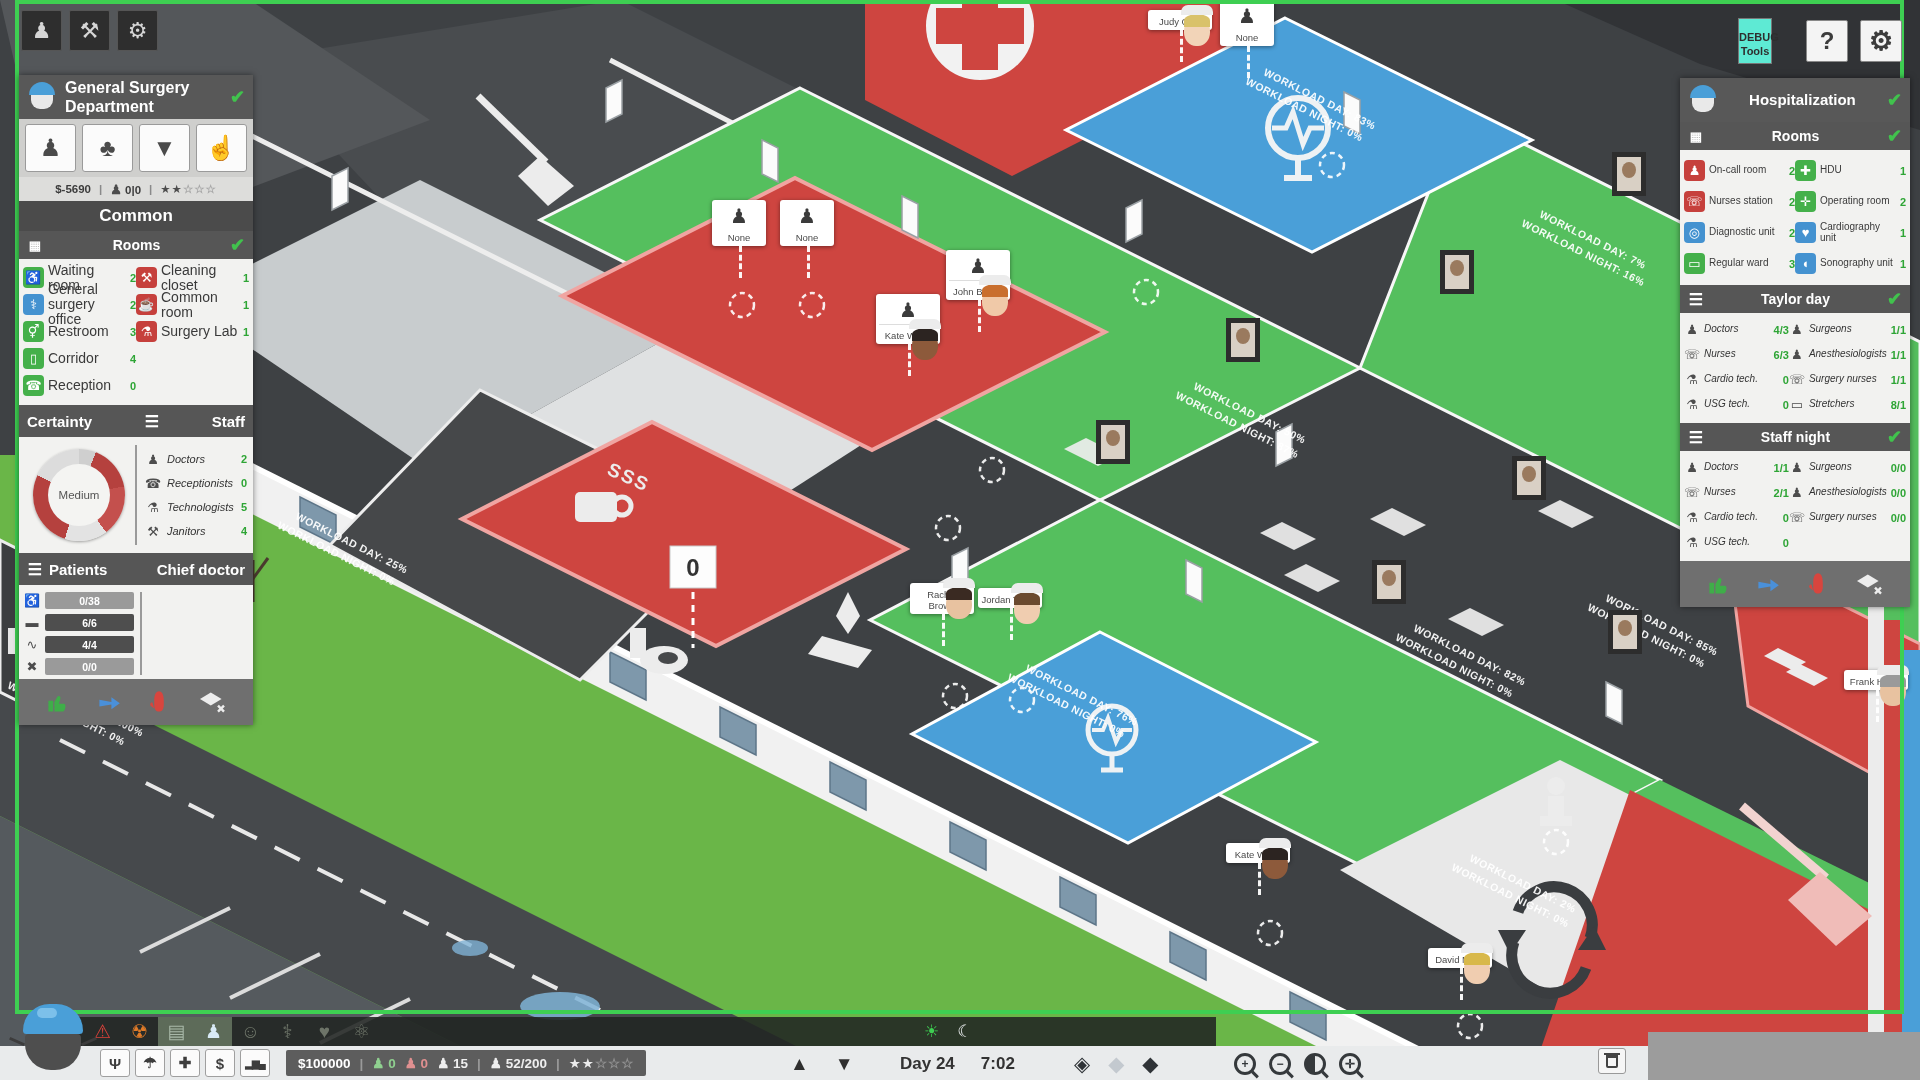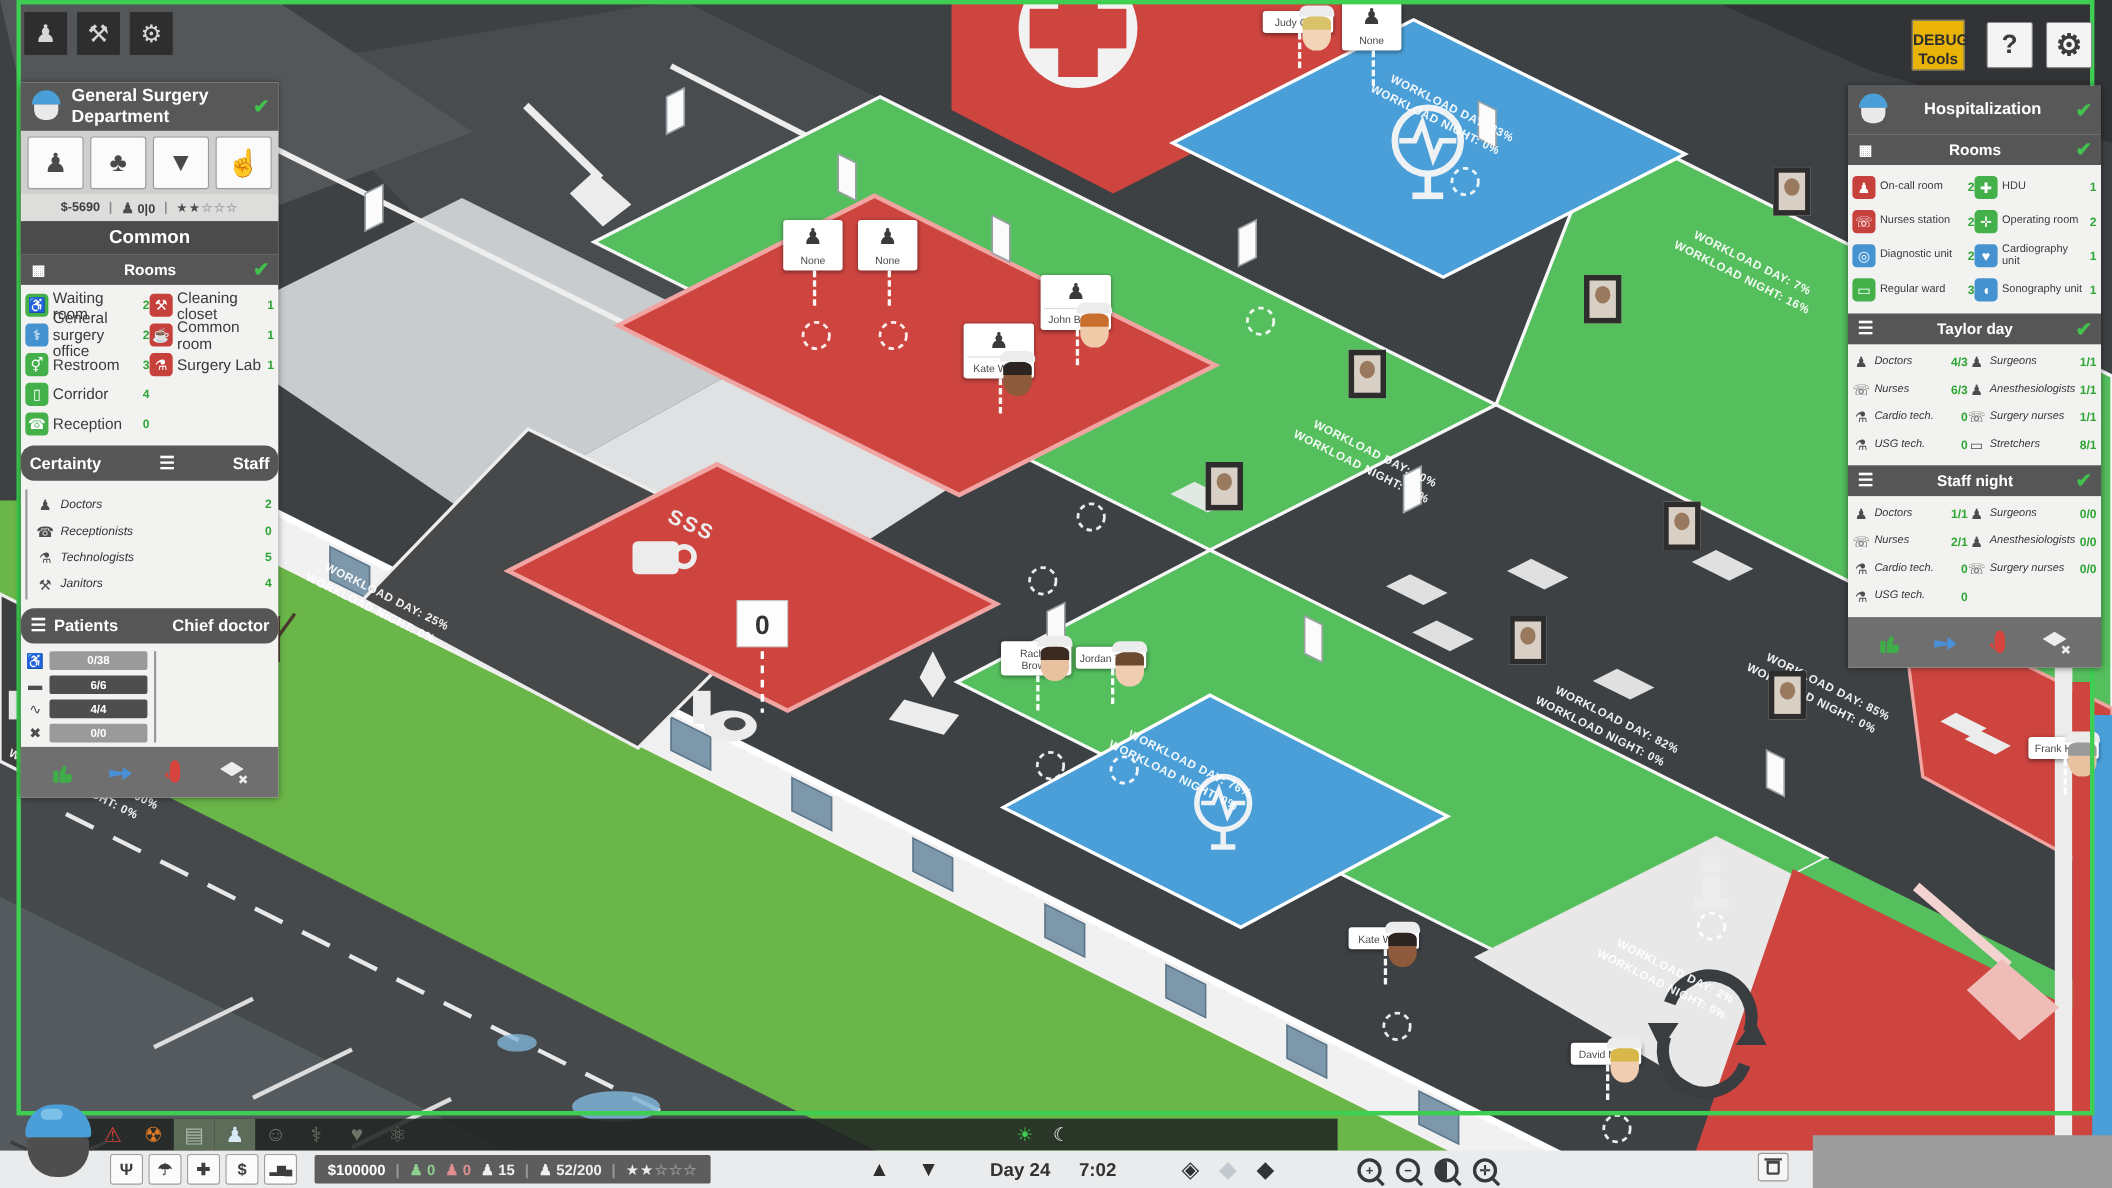--- a/index.html
+++ b/index.html
@@ -62,21 +62,21 @@
   .pstatus .sep{ color:#8a8a8a; }
   .stars b { color:#4c4c4c; letter-spacing:1px; font-weight:normal; }
   .stars i { color:#a9a9a9; font-style:normal; letter-spacing:1px; }
   .bar.title { height:30px; justify-content:center; font-size:17px; font-weight:bold; background:#4b4b4b; }
   .bar.sect { height:28px; font-size:14px; font-weight:bold; }
   .bar.sect .mid { flex:1; text-align:center; }
   .rooms-grid { display:flex; padding:5px 4px 6px; }
   .rcol { flex:1; display:flex; flex-direction:column; }
   .ritem { display:flex; align-items:center; gap:4px; height:27px; }
   .ritem .rlab { flex:1; font-size:14px; line-height:1.05; color:#3a3a3a; }
-  .bar.split { height:32px; font-size:15px; font-weight:bold;border-radius:12px; }
+  .bar.split { height:32px; font-size:15px; font-weight:bold; }
   .cert-staff { display:flex; padding:8px 4px; }
   .donut-wrap { width:112px; display:flex; align-items:center; justify-content:center; }
   .donut { width:92px; height:92px; border-radius:50%; position:relative;
     background:conic-gradient(#cfcfcf 0 6%, #b5413e 6% 22%, #c4504d 22% 40%, #e3e3e3 40% 55%, #b5413e 55% 82%, #dcdcdc 82% 100%);
     box-shadow:0 1px 3px rgba(0,0,0,.35); }
   .donut .hole { position:absolute; inset:15px; border-radius:50%; background:#f4f4f2; display:flex; align-items:center; justify-content:center;
     font-size:11.5px; color:#555; }
   .staff-list { flex:1; border-left:2px solid #9a9a9a; padding:2px 2px 2px 8px; display:flex; flex-direction:column; justify-content:space-around; }
   .sitem { display:flex; align-items:center; gap:6px; height:24px; font-size:11px; }
   .sitem .slab { flex:1;font-style:italic; }
@@ -98,22 +98,22 @@
 
   
   .panel.right { left:1680px; top:78px; width:230px; }
   .panel.right .phead .ptitle { font-size:15px; text-align:center; }
   .panel.right .ritem { height:31px; }
   .panel.right .ritem .rlab { font-size:10px; }
   .duo { display:flex; padding:4px 4px 6px; }
   .duo .dcol { flex:1; display:flex; flex-direction:column; }
   .duo .sitem { height:25px; gap:4px; }
   .duo .sitem .slab { font-size:10px; line-height:1.05; }
-  .debug-btn { position:absolute; left:1738px; top:18px; width:48px; height:46px; background:#eab308; border:1px solid #777;
-    color:#2e2e2e; font-size:14px; font-weight:bold; text-align:center; line-height:1.2; padding-top:7px; z-index:5; }
+  .debug-btn { position:absolute; left:1738px; top:18px; width:34px; height:46px; background:#5eead4; border:1px solid #777;
+    color:#2e2e2e; font-size:11px; font-weight:bold; text-align:center; line-height:1.2; padding-top:7px; z-index:5; }
   .sq-btn { position:absolute; width:42px; height:42px; background:#f4f4f4; border:1px solid #888; border-radius:2px;
     display:flex; align-items:center; justify-content:center; font-size:24px; font-weight:bold; color:#3c3c3c; z-index:5; }
   #helpBtn { left:1806px; top:20px; }
   #gearBtn { left:1860px; top:20px; font-size:27px; }
 
   
   .dark-strip { position:absolute; left:76px; bottom:34px; width:1140px; height:29px; background:rgba(33,36,34,.88); z-index:6;
     display:flex; align-items:center; }
   .dept-tiles { display:flex; height:100%; align-items:stretch; margin-left:8px; }
   .dept-tiles .tile { width:37px; display:flex; align-items:center; justify-content:center; font-size:19px; }
@@ -506,20 +506,27 @@
      <span class="cnt">1</span>
           </div>
         </div>
     </div>
     <div class="bar split">
       <span>Certainty</span>
       <span class="grow" style="text-align:center"><span class="licon" style="color:#fff;font-size:16px">☰</span></span>
       <span>Staff</span>
     </div>
     <div class="cert-staff">
+      <div class="donut-wrap">
+        <div class="donut">
+          <div class="hole">
+              <span>Medium</span>
+            </div>
+        </div>
+      </div>
       <div class="staff-list" id="leftStaff">
           <div class="sitem">
      <span class="licon">♟</span>
      <span class="slab">Doctors</span>
      <span class="cnt">2</span>
           </div>
           <div class="sitem">
      <span class="licon">☎</span>
      <span class="slab">Receptionists</span>
      <span class="cnt">0</span>

